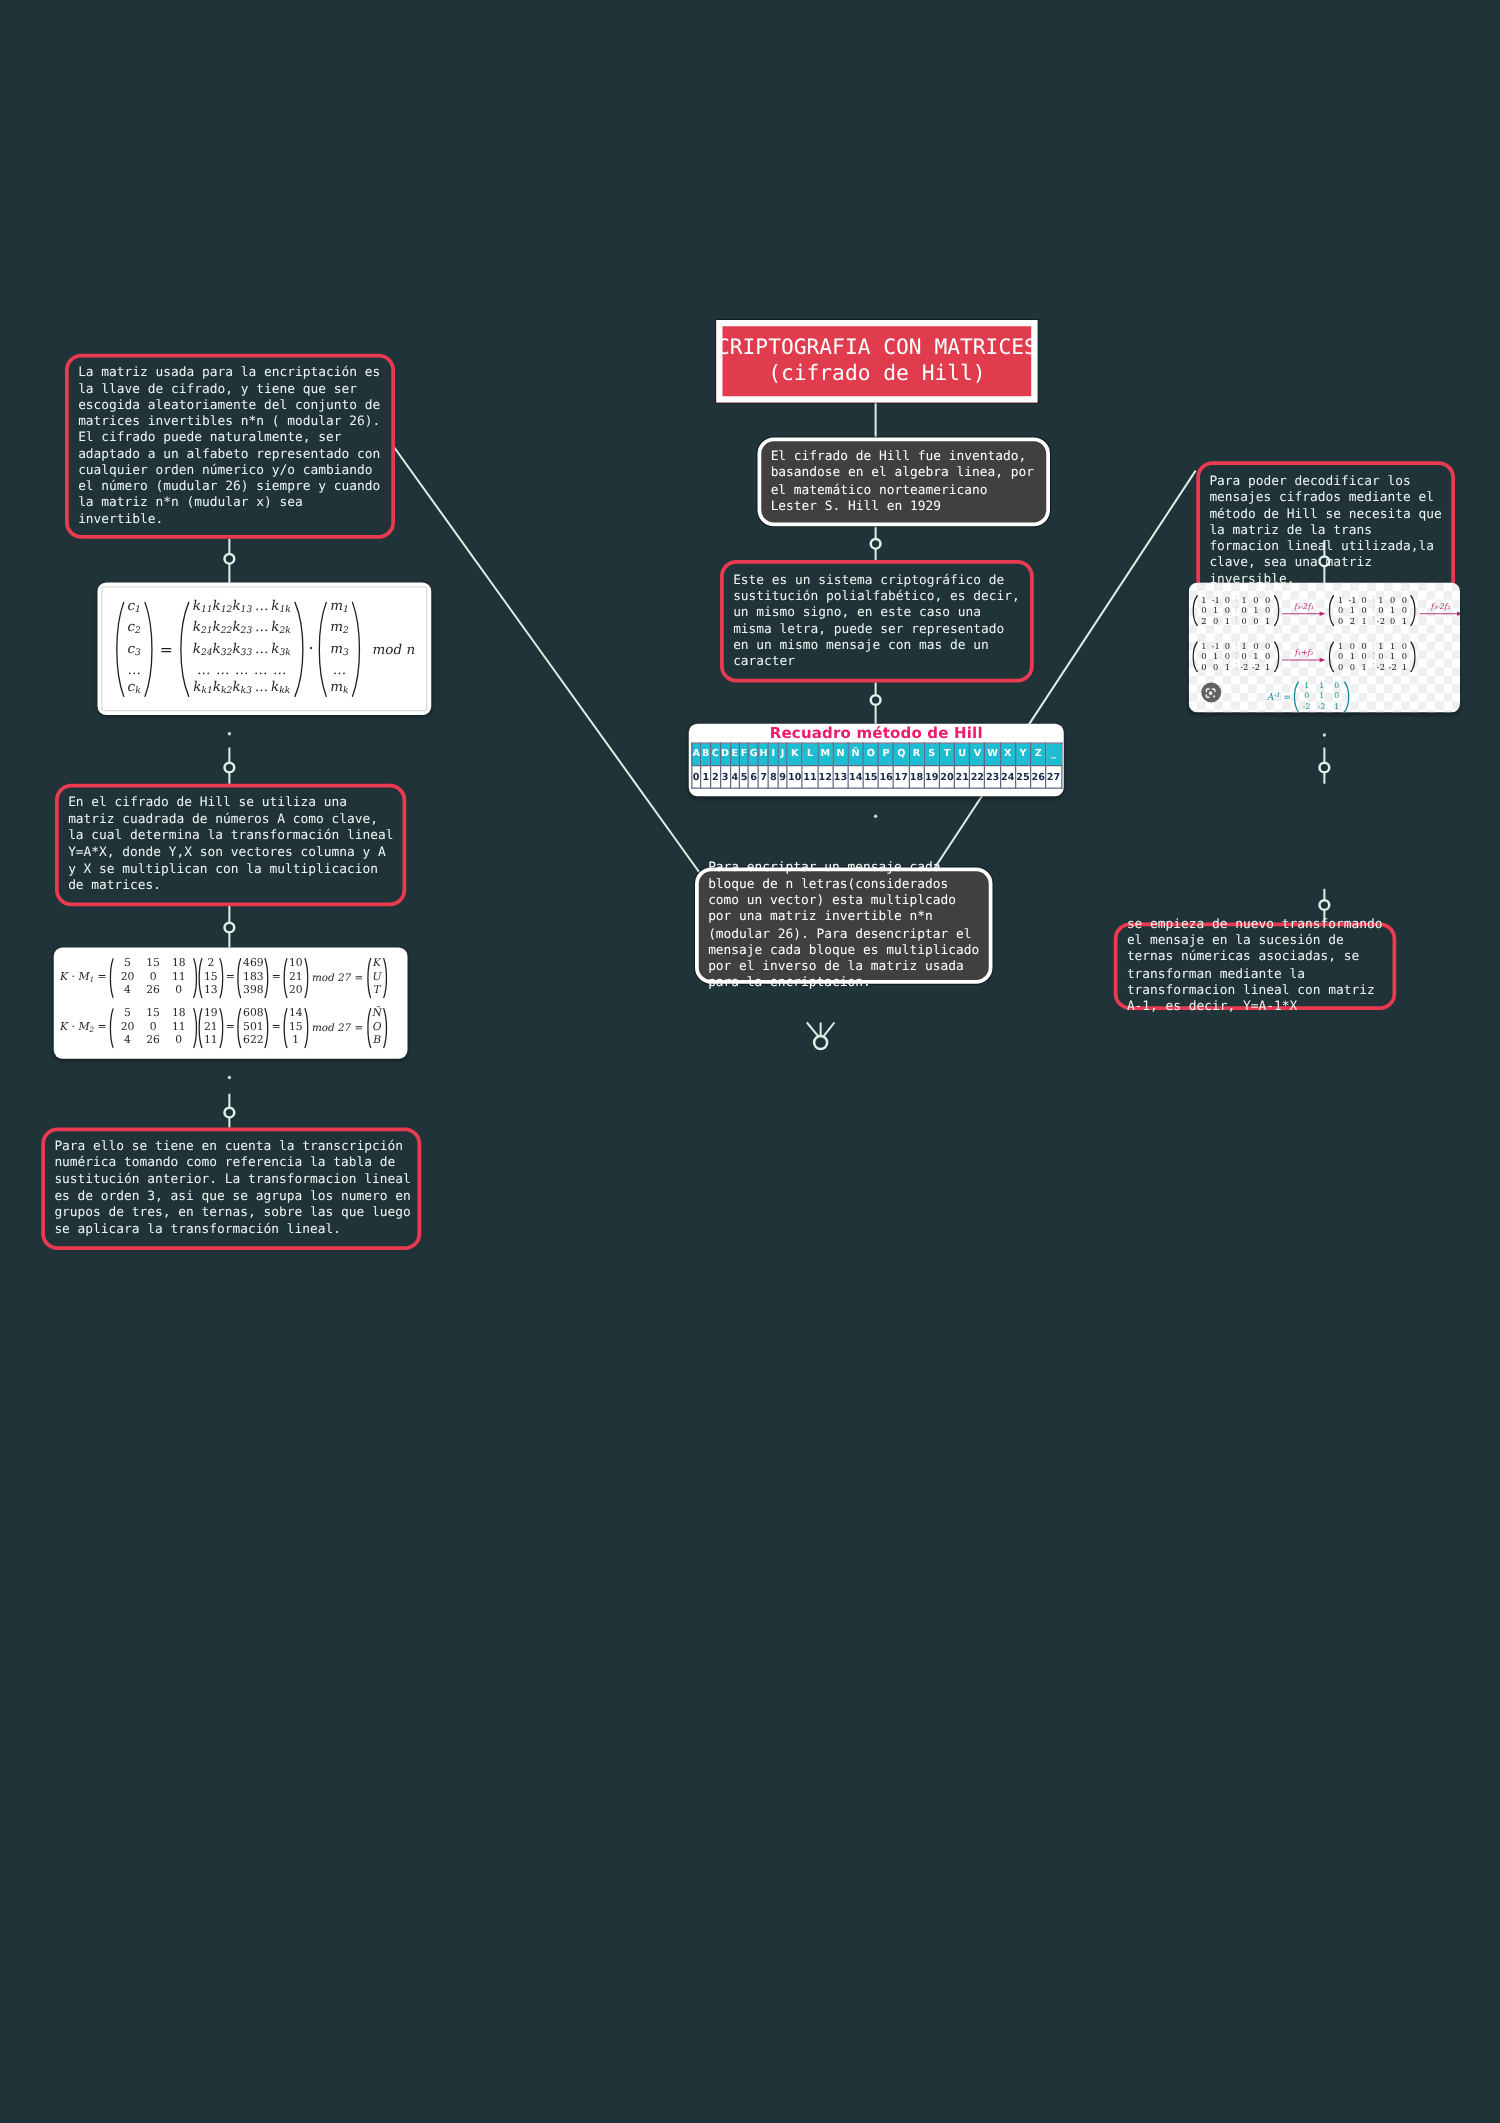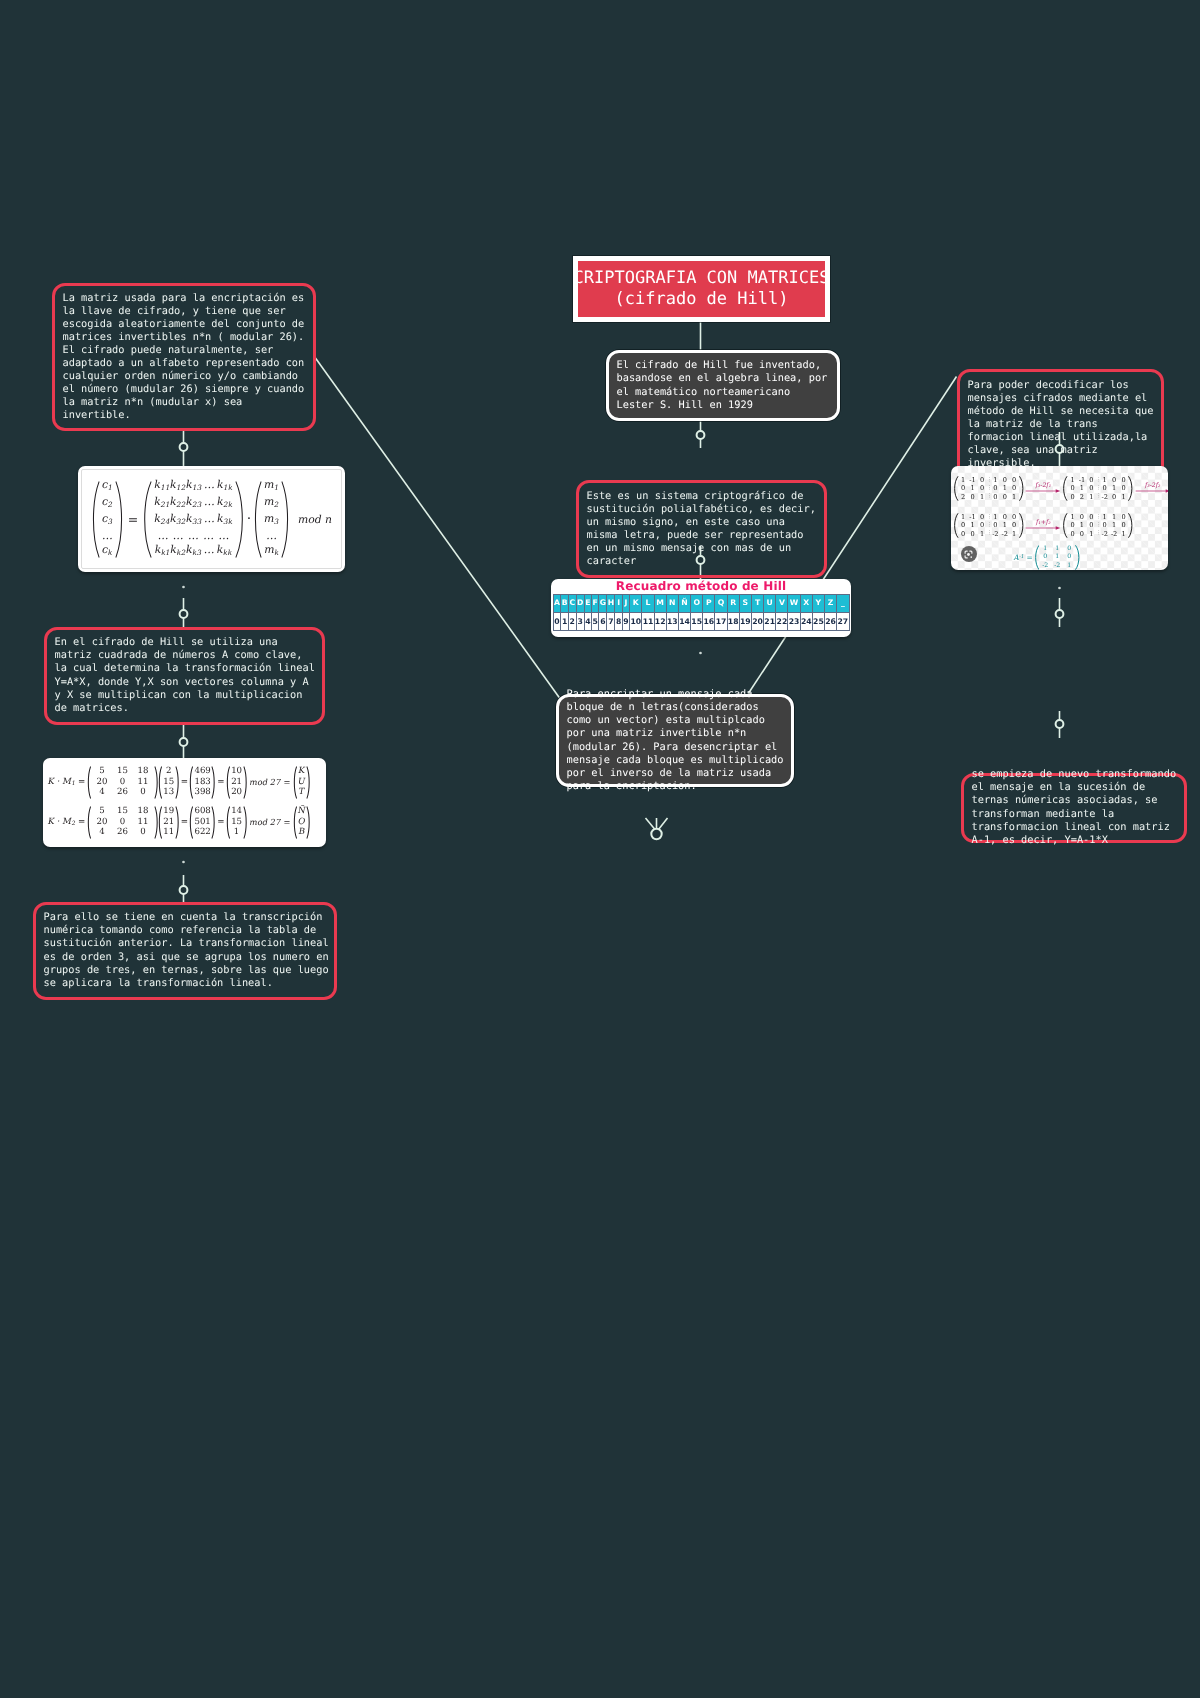--- a/index.html
+++ b/index.html
@@ -142,21 +142,21 @@
   <div class="t">(cifrado de Hill)</div>
 </div>
 
 <div class="node teal-node" style="left:606px;top:350px;width:234px;height:71px;">
   <div class="txt">El cifrado de Hill fue inventado,
 basandose en el algebra linea, por
 el matemático norteamericano
 Lester S. Hill en 1929</div>
 </div>
 
-<div class="node red-node" style="left:576px;top:448px;width:251px;height:98px;margin-top:32px;">
+<div class="node red-node" style="left:576px;top:448px;width:251px;height:98px;">
   <div class="txt">Este es un sistema criptográfico de
 sustitución polialfabético, es decir,
 un mismo signo, en este caso una
 misma letra, puede ser representado
 en un mismo mensaje con mas de un
 caracter</div>
 </div>
 
 <div class="node teal-node" style="left:556px;top:694px;width:238px;height:93px;">
   <div class="txt">Para encriptar un mensaje cada
@@ -204,21 +204,21 @@
   <div class="txt">Para poder decodificar los
 mensajes cifrados mediante el
 método de Hill se necesita que
 la matriz de la trans
 formacion lineal utilizada,la
 clave, sea una matriz
 inversible.</div>
 </div>
 
 
-<div class="node red-node" style="left:961px;top:737.5px;width:226px;height:70px;margin-top:35px;">
+<div class="node red-node" style="left:891px;top:737.5px;width:226px;height:70px;">
   <div class="txt">se empieza de nuevo transformando
 el mensaje en la sucesión de
 ternas númericas asociadas, se
 transforman mediante la
 transformacion lineal con matriz
 A-1, es decir, Y=A-1*X</div>
 </div>
 
 <div class="node imgcard edged" style="left:50px;top:466px;width:267px;height:106px;margin-left:28px;">
   <div id="general-formula" class="mathrow">

